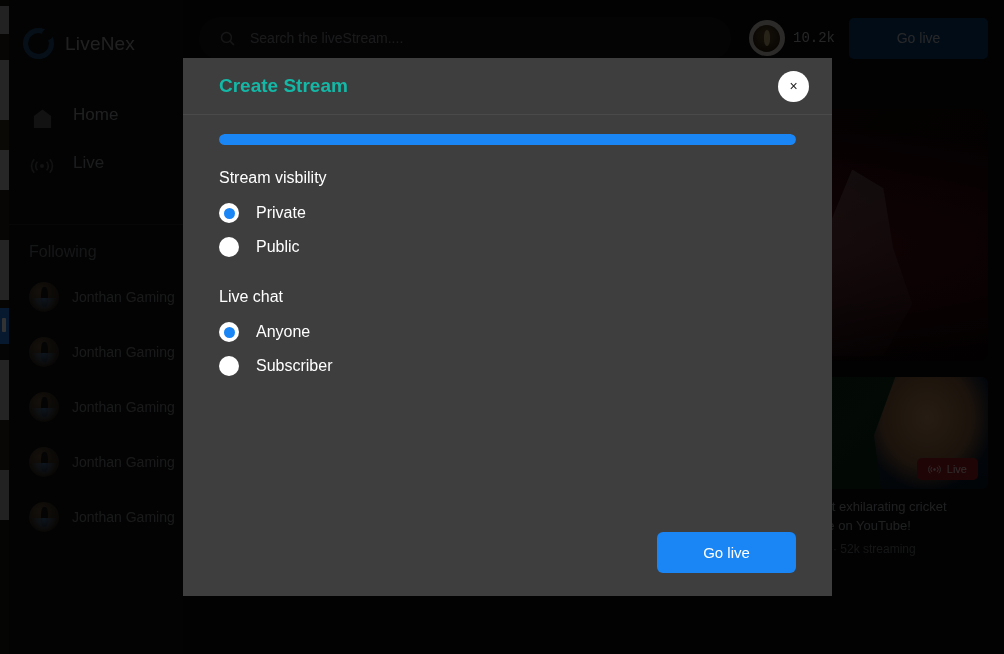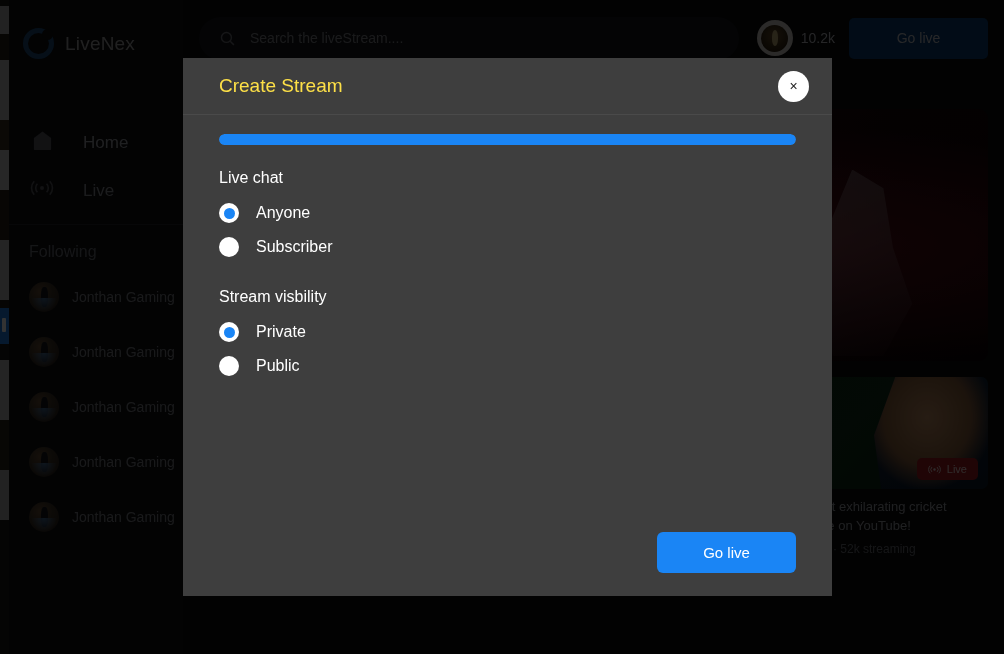--- a/index.html
+++ b/index.html
@@ -59,21 +59,21 @@
   }
   .brand-mark::after {
     content:""; position:absolute; right:-4px; top:-4px;
     width:11px; height:11px; border-radius:50%;
     background:#101114;
   }
   .brand-name { color:#a3a3a3; font-size:19px; letter-spacing:.2px; }
 
   .nav { margin-top: 46px; }
   .nav-item {
-    display:flex; align-items:flex-end; gap:28px;
+    display:flex; align-items:flex-start; gap:18px;
     height:48px; padding-left:20px;
     cursor: pointer;
   }
   .nav-ico {
     width:26px; height:26px;
     display:flex; align-items:center; justify-content:center;
     color:#5a5b5f;
   }
   .nav-ico svg { display:block; }
   .nav-label { color:#8b8d93; font-size:17px; }
@@ -151,21 +151,21 @@
   .avatar-lg .inner {
     width:27px; height:27px; border-radius:50%;
     background: radial-gradient(circle at 50% 40%, #6b4e2a 0%, #3a2a16 60%, #1a1409 100%);
     position:relative;
   }
   .avatar-lg .inner::after{
     content:""; position:absolute; left:38%; top:22%;
     width:24%; height:58%; background:#d9c48a; border-radius:45%;
     opacity:.85;
   }
-  .usercount { color:#b9bbc0; font-size:14px; }
+  .usercount { color:#b9bbc0; font-size:14px;font-family:Liberation Mono, monospace; }
 
   .golive-top {
     margin-left:14px;
     width:139px; height:41px;
     background:#0b3d72;
     color:#c3c6cc;
     border:0; border-radius:5px;
     font-size:14px; cursor:pointer;
     font-family:"Liberation Sans", sans-serif;
   }
@@ -308,21 +308,21 @@
     background:#3e3e3e;
     z-index:20;
     display:flex; flex-direction:column;
   }
   .modal-head {
     height:57px; flex:none;
     display:flex; align-items:center; justify-content:space-between;
     padding:0 23px 0 36px;
     border-bottom:1px solid #4a4a4a;
   }
-  .modal-title { color:#fde047; font-size:19px; }
+  .modal-title { color:#14b8a6; font-size:19px;font-weight:bold; }
   .close-btn {
     width:31px; height:31px; border-radius:50%;
     background:#ffffff; border:0; cursor:pointer;
     color:#1d1d1d; font-size:14px; line-height:1;
     display:flex; align-items:center; justify-content:center;
     font-family:"Liberation Sans", sans-serif;
   }
   .modal-body {
     flex:1 1 auto;
     padding:19px 36px 0 36px;
@@ -595,47 +595,47 @@
       <button class="close-btn">×</button>
     </div>
 
     <div class="modal-body">
 
       <div class="progress">
         <div class="bar" style="width: 100%;"></div>
       </div>
 
       <div class="group">
+        <div class="group-label">Stream visbility</div>
+        <div class="radio-row">
+          <span class="radio checked">
+              <span class="dot"></span>
+            </span>
+          <span class="radio-label">Private</span>
+        </div>
+        <div class="radio-row">
+          <span class="radio"></span>
+          <span class="radio-label">Public</span>
+        </div>
+      </div>
+
+      <div class="group">
         <div class="group-label">Live chat</div>
         <div class="radio-row">
           <span class="radio checked">
               <span class="dot"></span>
             </span>
           <span class="radio-label">Anyone</span>
         </div>
         <div class="radio-row">
           <span class="radio"></span>
           <span class="radio-label">Subscriber</span>
         </div>
       </div>
 
-      <div class="group">
-        <div class="group-label">Stream visbility</div>
-        <div class="radio-row">
-          <span class="radio checked">
-              <span class="dot"></span>
-            </span>
-          <span class="radio-label">Private</span>
-        </div>
-        <div class="radio-row">
-          <span class="radio"></span>
-          <span class="radio-label">Public</span>
-        </div>
-      </div>
-
     </div>
 
     <div class="modal-foot">
       <button class="golive-modal">Go live</button>
     </div>
   </div>
 
 </div>
 
 </body></html>

